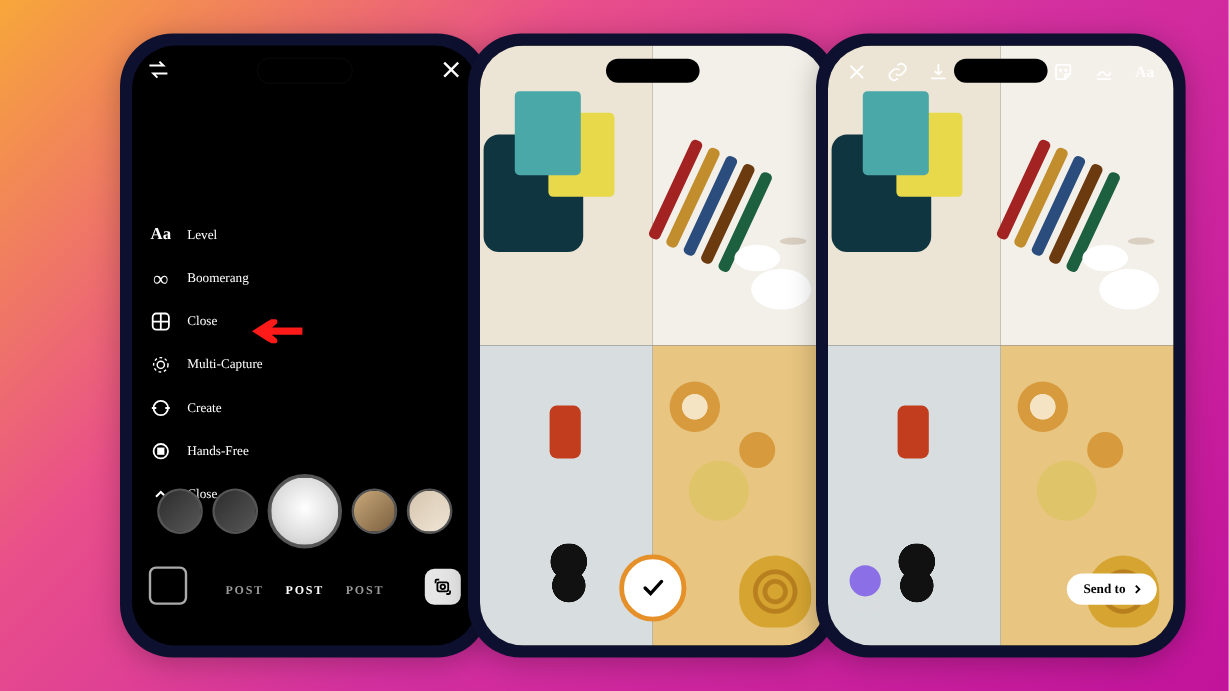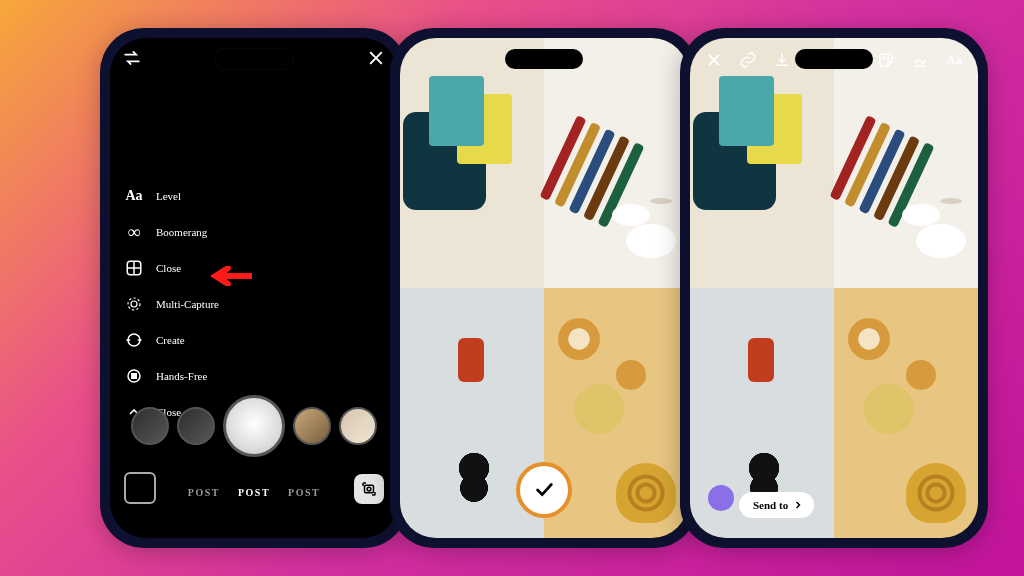--- a/index.html
+++ b/index.html
@@ -40,21 +40,21 @@
   .q3::before{content:"";position:absolute;left:40%;top:20%;width:26px;height:44px;background:#c13d1d;border-radius:6px;}
   .q4::before{content:"";position:absolute;left:10%;top:12%;width:42px;height:42px;border-radius:50%;background:radial-gradient(circle,#f5e4c4 35%,#d79a3d 37%);box-shadow:52px 36px 0 -6px #d79a3d, 20px 70px 0 4px #e0c469;}
   .q4::after{content:"";position:absolute;right:8%;bottom:6%;width:60px;height:60px;background:radial-gradient(circle at 50% 50%,#d6a531 0 6px,#b87f1f 7px 10px,#d6a531 11px 14px,#b87f1f 15px 18px,#d6a531 19px);border-radius:50% 50% 40% 40%;}
   
   .confirm{position:absolute;bottom:20px;left:50%;transform:translateX(-50%);width:48px;height:48px;border-radius:50%;background:#fff;border:4px solid #e59028;display:flex;align-items:center;justify-content:center;}
   
   .p3row{position:absolute;top:8px;left:0;right:0;padding:4px 14px;display:flex;align-items:center;gap:14px;color:#fff;z-index:10;}
   .spacer{flex:1;}
   .p3row .h{width:20px;height:20px;display:flex;align-items:center;justify-content:center;}
   
-  .p3foot{position:absolute;bottom:14px;left:0;right:0;padding:0 14px;display:flex;align-items:center;justify-content:flex-start;}
+  .p3foot{position:absolute;bottom:28px;left:0;right:0;padding:0 14px;display:flex;align-items:center;justify-content:space-between;}
   .ystory{display:flex;flex-direction:column;align-items:center;gap:4px;color:#ddd;font-size:8px;}
   .ydot{width:26px;height:26px;border-radius:50%;background:#8b6fe6;}
   .sendto{background:#fff;color:#000;font-size:11px;font-weight:600;border-radius:20px;padding:7px 10px 7px 14px;display:flex;align-items:center;gap:4px;}
 </style>
 </head>
 <body>
 
 <div class="bg">
 
   <div class="phone" style="left:100px;top:28px;">

